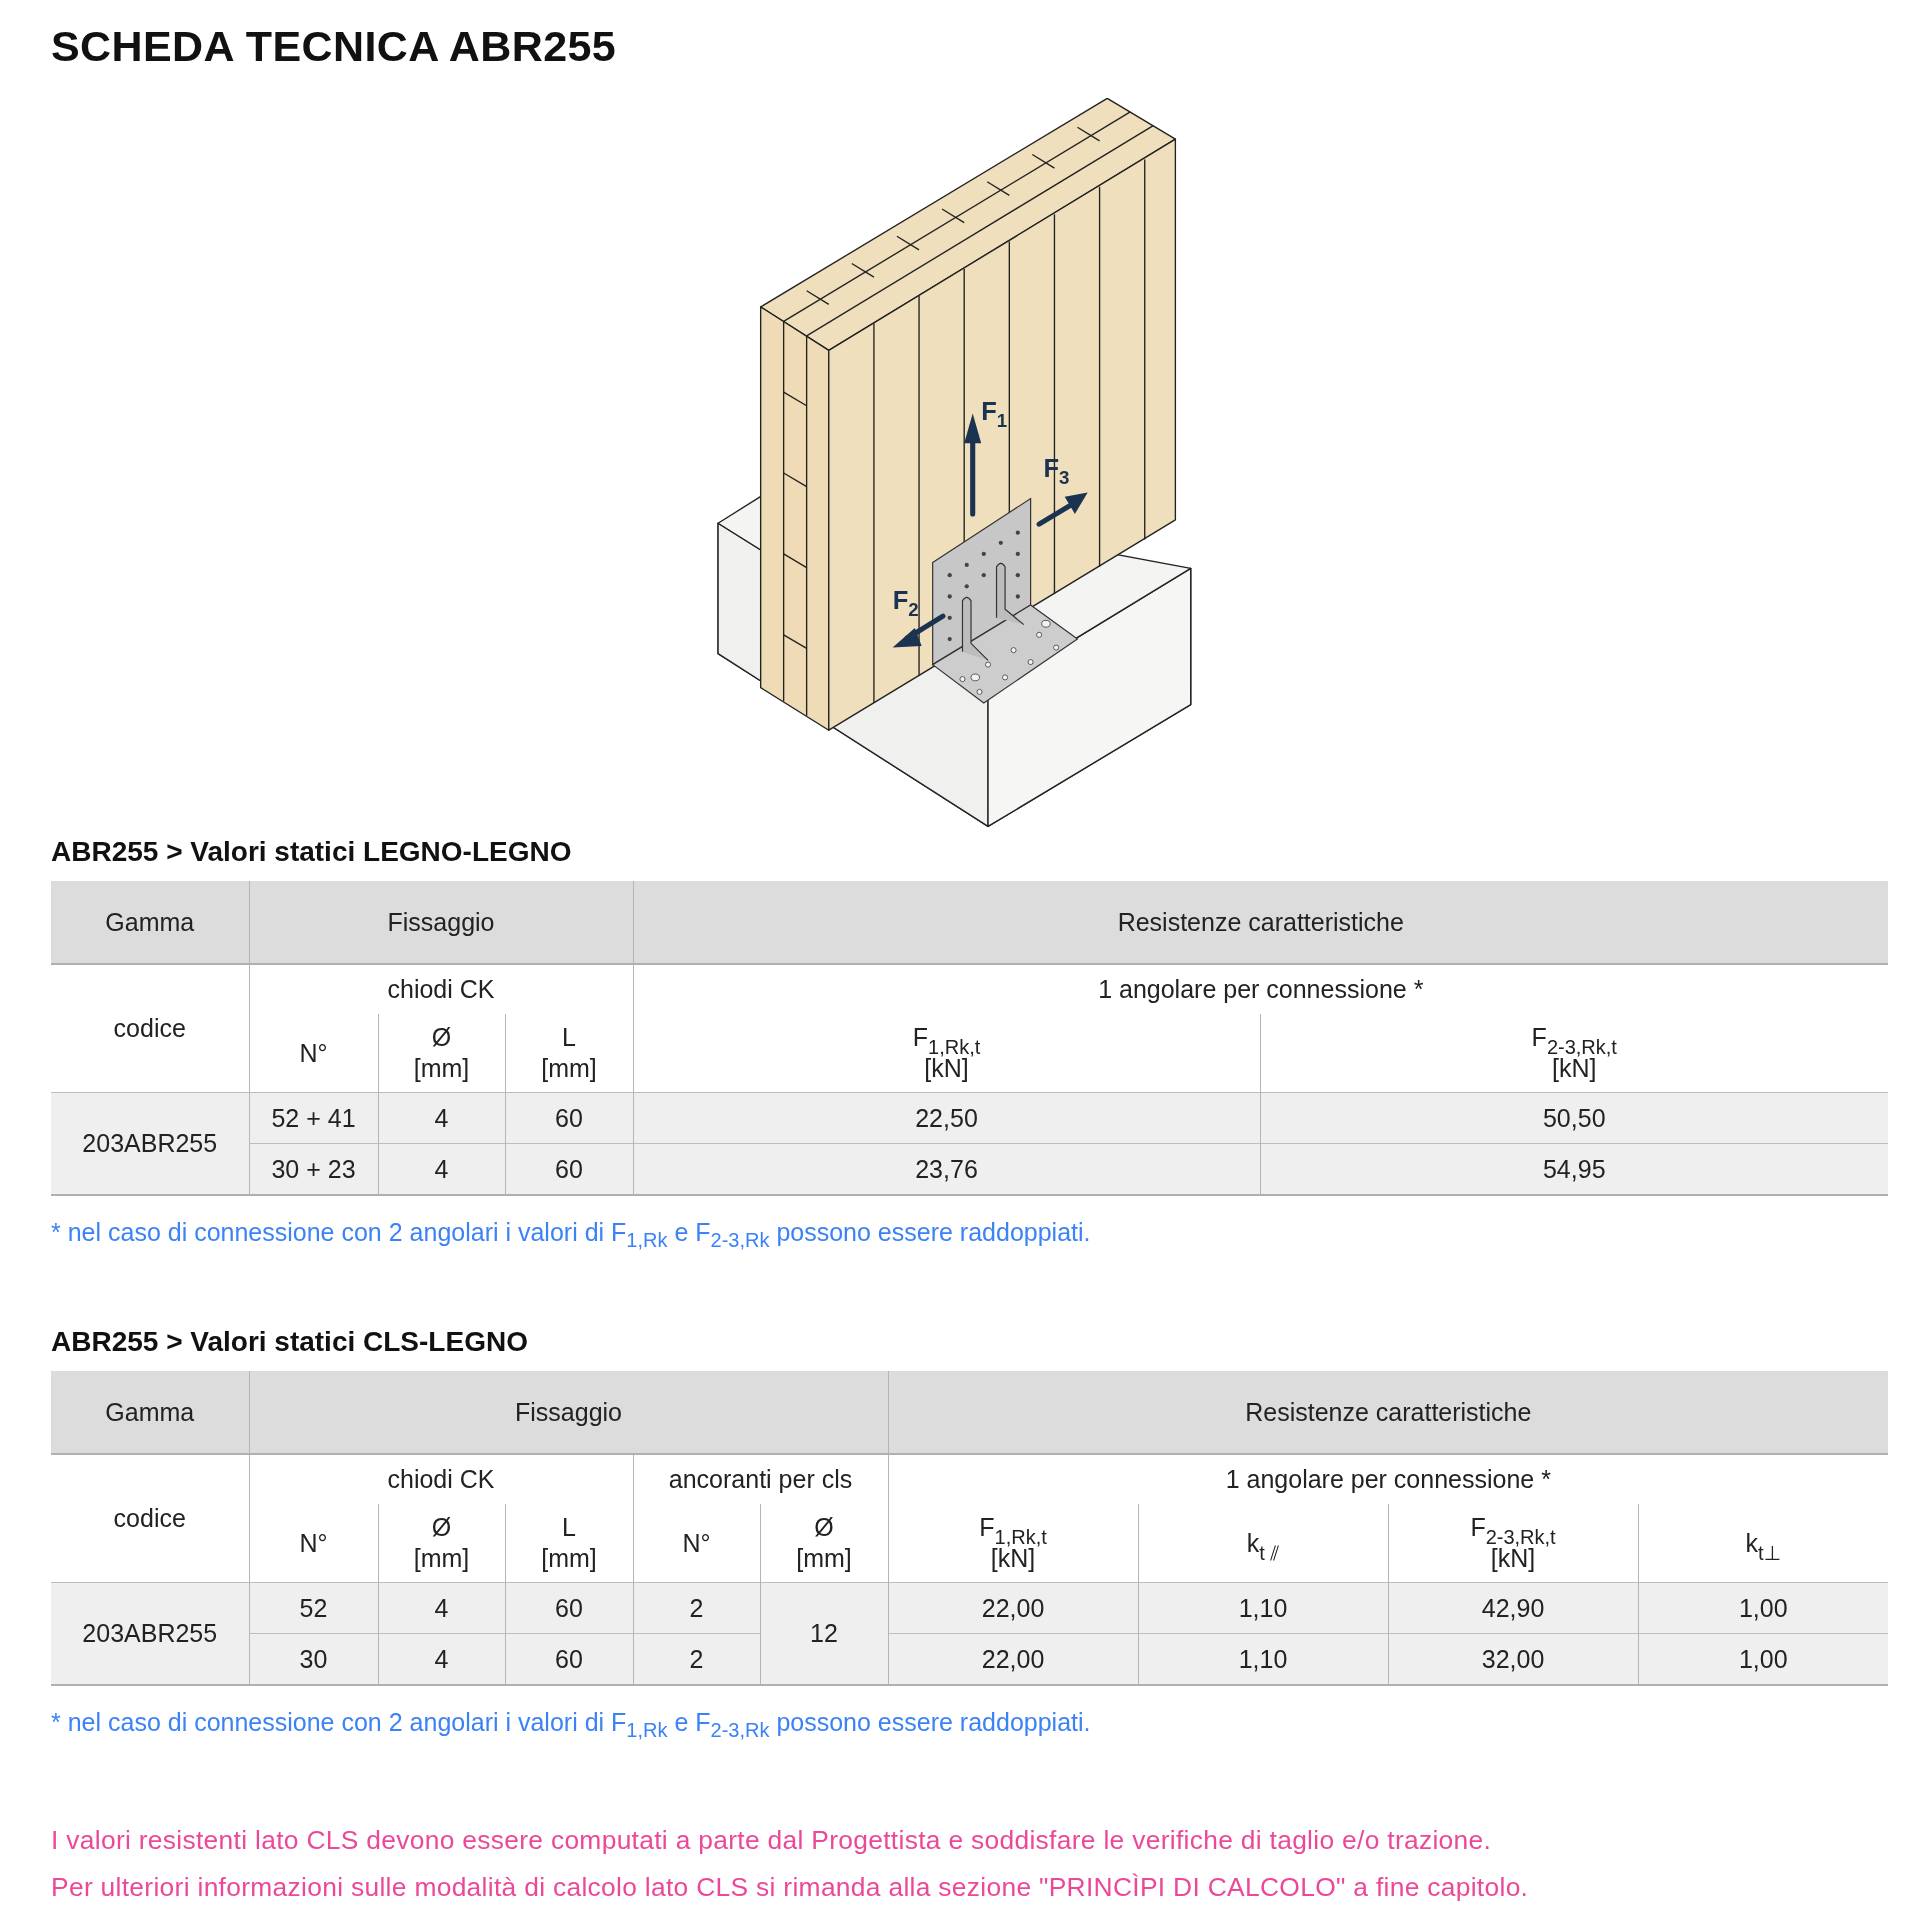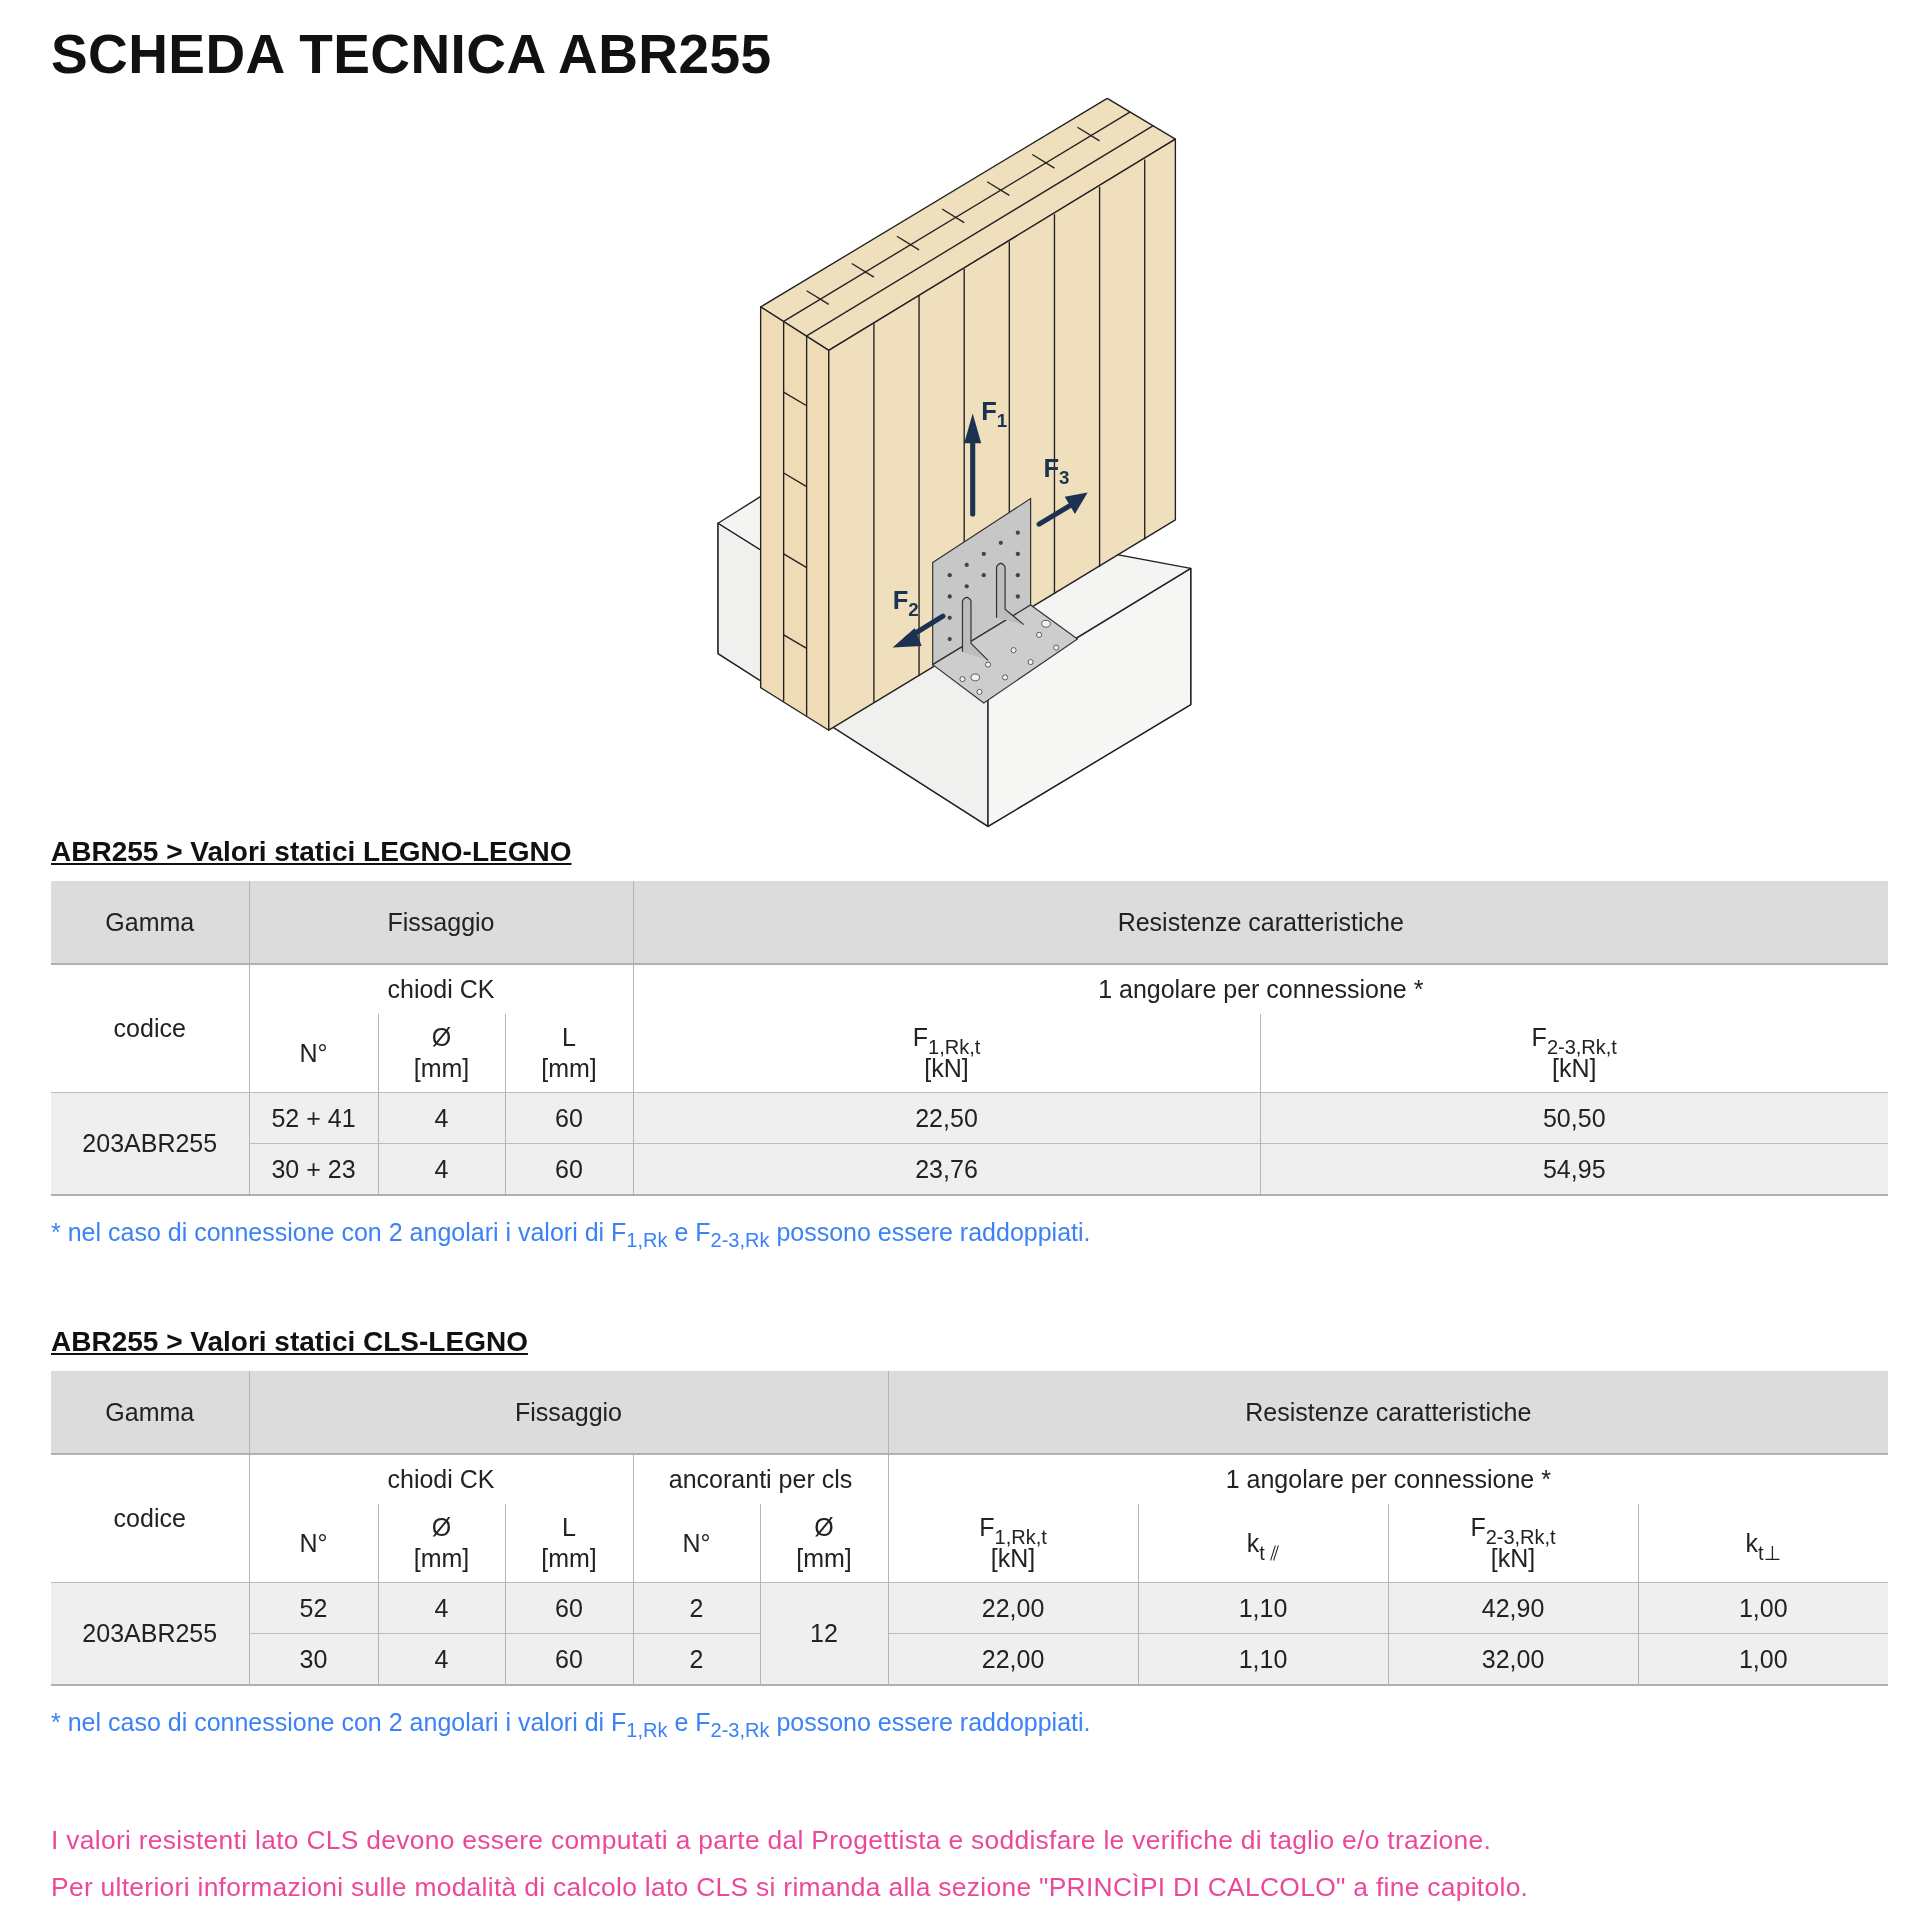--- a/index.html
+++ b/index.html
@@ -1,20 +1,20 @@
 <!DOCTYPE html>
 <html style="font-size:13.6px"><head>
 <meta charset="utf-8">
 <style>
   html, body { margin:0; padding:0; background:#ffffff; }
   body { width:1932px; height:1910px; position:relative; overflow:hidden;
          font-family:"Liberation Sans", "DejaVu Sans", sans-serif; color:#1a1a1a; }
   .abs { position:absolute; }
-  #title { left:51px; top:22px; font-size:55px; font-weight:bold; letter-spacing:0.4px; color:#111; }
-  .sec-title { left:51px; font-size:28px; font-weight:bold; color:#111;text-decoration:underline; }
+  #title { left:51px; top:22px; font-size:43px; font-weight:bold; letter-spacing:0.4px; color:#111; }
+  .sec-title { left:51px; font-size:28px; font-weight:bold; color:#111; }
   #illus { left:707px; top:98px; width:528px; height:733px; }
   table.spec { position:absolute; left:51px; width:1837px; border-collapse:collapse; table-layout:fixed;
                font-size:25px; color:#222; }
   table.spec td { text-align:center; vertical-align:middle; padding:0; line-height:31px; }
   table.spec tr.hdr td { background:#dcdcdc; height:82px; border-left:1.7px solid #b5b5b5; border-bottom:2.6px solid #b0b0b0; }
   table.spec tr.hdr td:first-child { border-left:none; }
   table.spec td.vl { border-left:1.7px solid #b5b5b5; }
   table.spec tr.data td { background:#efefef; height:50px; border-top:1.7px solid #bdbdbd; }
   table.spec tr.data td.vl { border-left:1.7px solid #b5b5b5;margin-left:36px; }
   table.spec tr.last td { border-bottom:2.6px solid #b0b0b0; }

